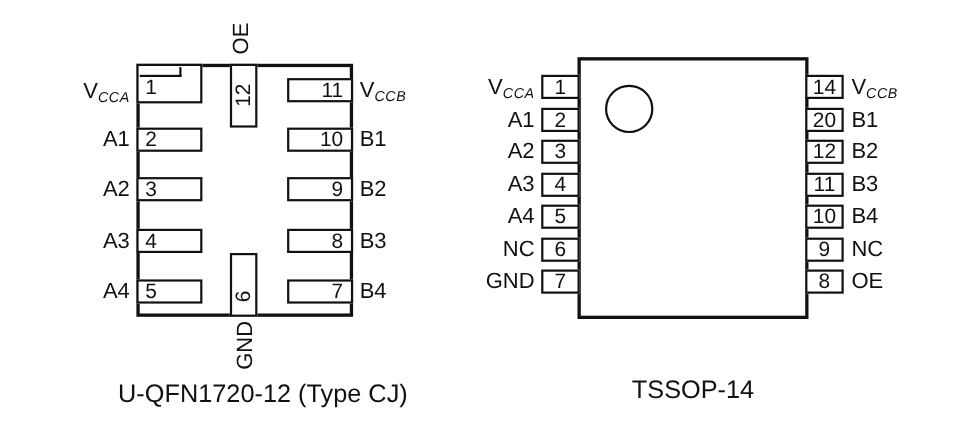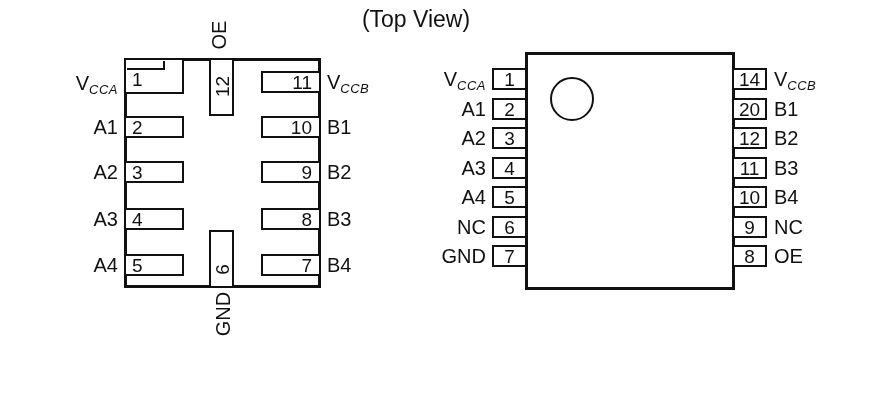--- a/index.html
+++ b/index.html
@@ -41,21 +41,20 @@
   .dot{
     position:absolute;box-sizing:border-box;border:2px solid #111;border-radius:50%;
     background:#fff;
   }
 </style>
 </head>
 <body>
 
 <div class="canvas">
 
-  <div class="title">(Top View)</div>
 
   <div class="outline" style="left:124px;top:58px;width:197px;height:230px;"></div>
 
   <div class="pbox" style="left:209px;top:58px;width:25px;height:58px;"></div>
   <div class="rot" style="left:197px;top:74px;width:50px;height:25px;">12</div>
   <div class="rot" style="left:194px;top:23px;width:50px;height:24px;font-size:20px;">OE</div>
 
   <div class="pbox" style="left:209px;top:230px;width:25px;height:58px;"></div>
   <div class="rot" style="left:202px;top:257px;width:40px;height:25px;">6</div>
   <div class="rot" style="left:192px;top:302px;width:62px;height:24px;font-size:20px;">GND</div>
@@ -102,20 +101,21 @@
   <div class="lbl lbl-r" style="left:30px;top:254px;width:88px;">A4</div>
 
   <div class="lbl lbl-l" style="left:327px;top:71px;width:80px;">
     <span>V</span><span class="sub">CCB</span>
   </div>
   <div class="lbl lbl-l" style="left:327px;top:116px;width:80px;">B1</div>
   <div class="lbl lbl-l" style="left:327px;top:161px;width:80px;">B2</div>
   <div class="lbl lbl-l" style="left:327px;top:208px;width:80px;">B3</div>
   <div class="lbl lbl-l" style="left:327px;top:254px;width:80px;">B4</div>
 
+  <div class="caption" style="left:99px;top:344px;width:280px;">U-QFN1720-12 (Type CJ)</div>
 
   <div class="outline" style="left:525px;top:52px;width:210px;height:238px;"></div>
   <div class="dot" style="left:550px;top:77px;width:44px;height:44px;"></div>
 
   <div class="pbox num-c" style="left:492px;top:68px;width:35px;height:22px;">
     <span>1</span>
   </div>
   <div class="pbox num-c" style="left:492px;top:98px;width:35px;height:22px;">
     <span>2</span>
   </div>
@@ -170,14 +170,15 @@
   <div class="lbl lbl-l" style="left:774px;top:68px;width:90px;">
     <span>V</span><span class="sub">CCB</span>
   </div>
   <div class="lbl lbl-l" style="left:774px;top:98px;width:90px;">B1</div>
   <div class="lbl lbl-l" style="left:774px;top:127px;width:90px;">B2</div>
   <div class="lbl lbl-l" style="left:774px;top:157px;width:90px;">B3</div>
   <div class="lbl lbl-l" style="left:774px;top:186px;width:90px;">B4</div>
   <div class="lbl lbl-l" style="left:774px;top:216px;width:90px;">NC</div>
   <div class="lbl lbl-l" style="left:774px;top:245px;width:90px;">OE</div>
 
+  <div class="caption" style="left:535px;top:341px;width:190px;">TSSOP-14</div>
 
 </div>
 
 </body></html>

